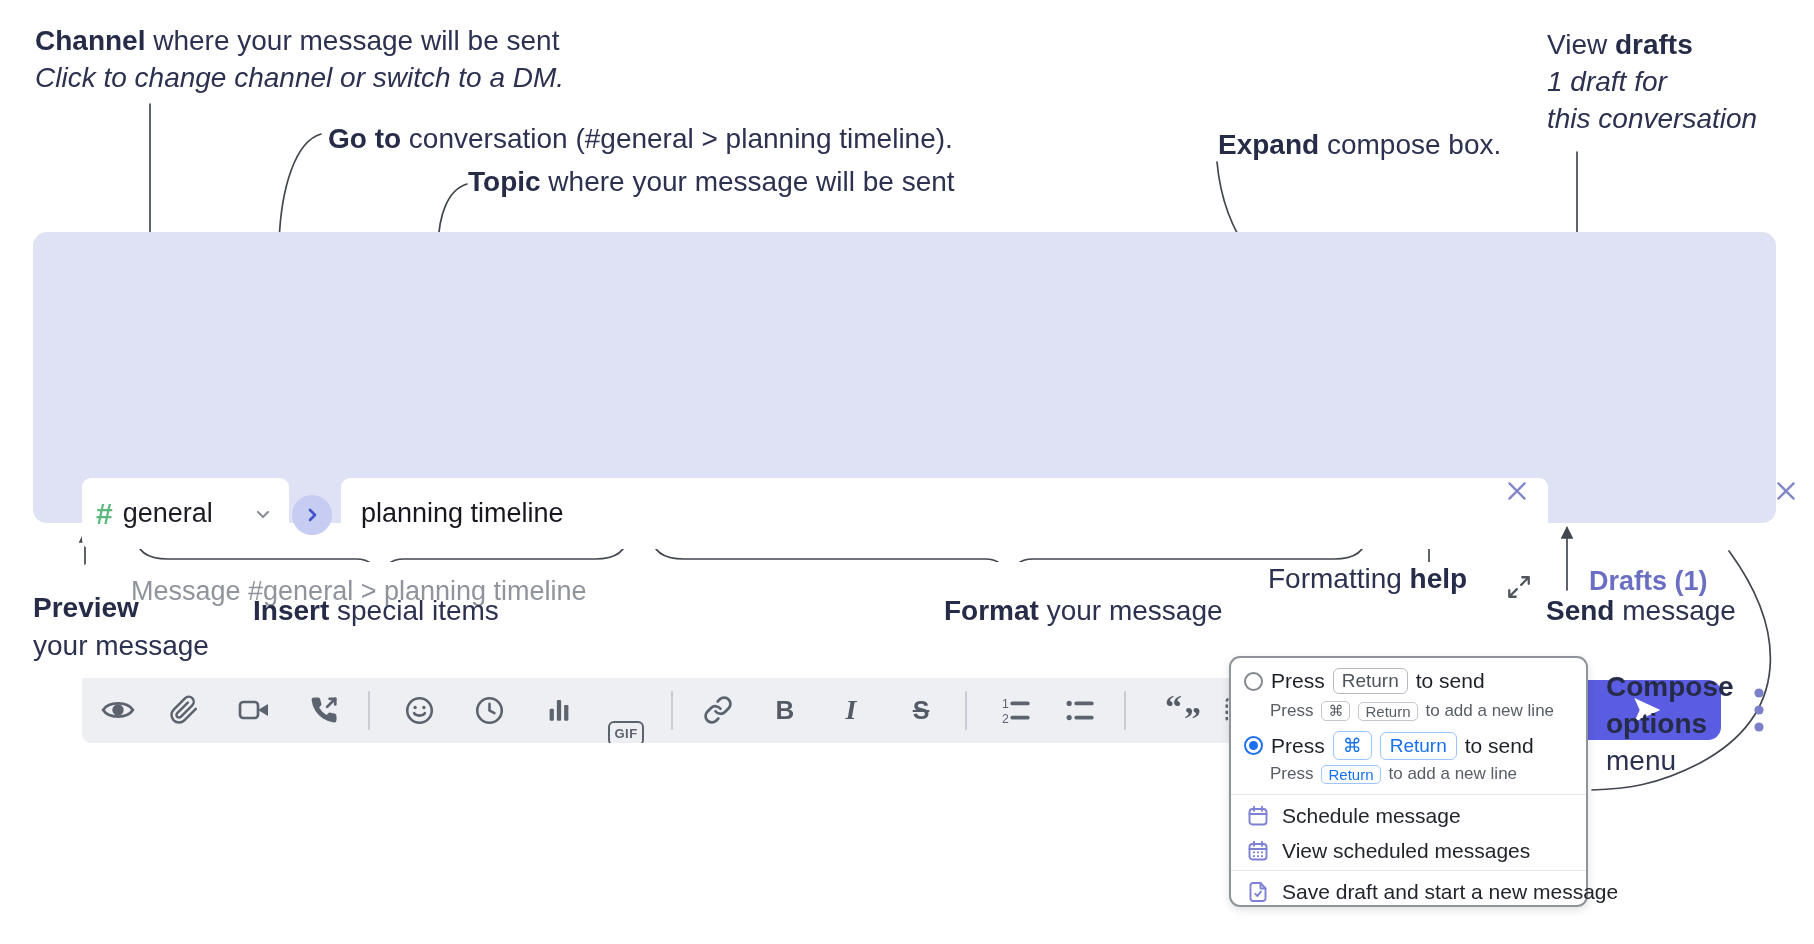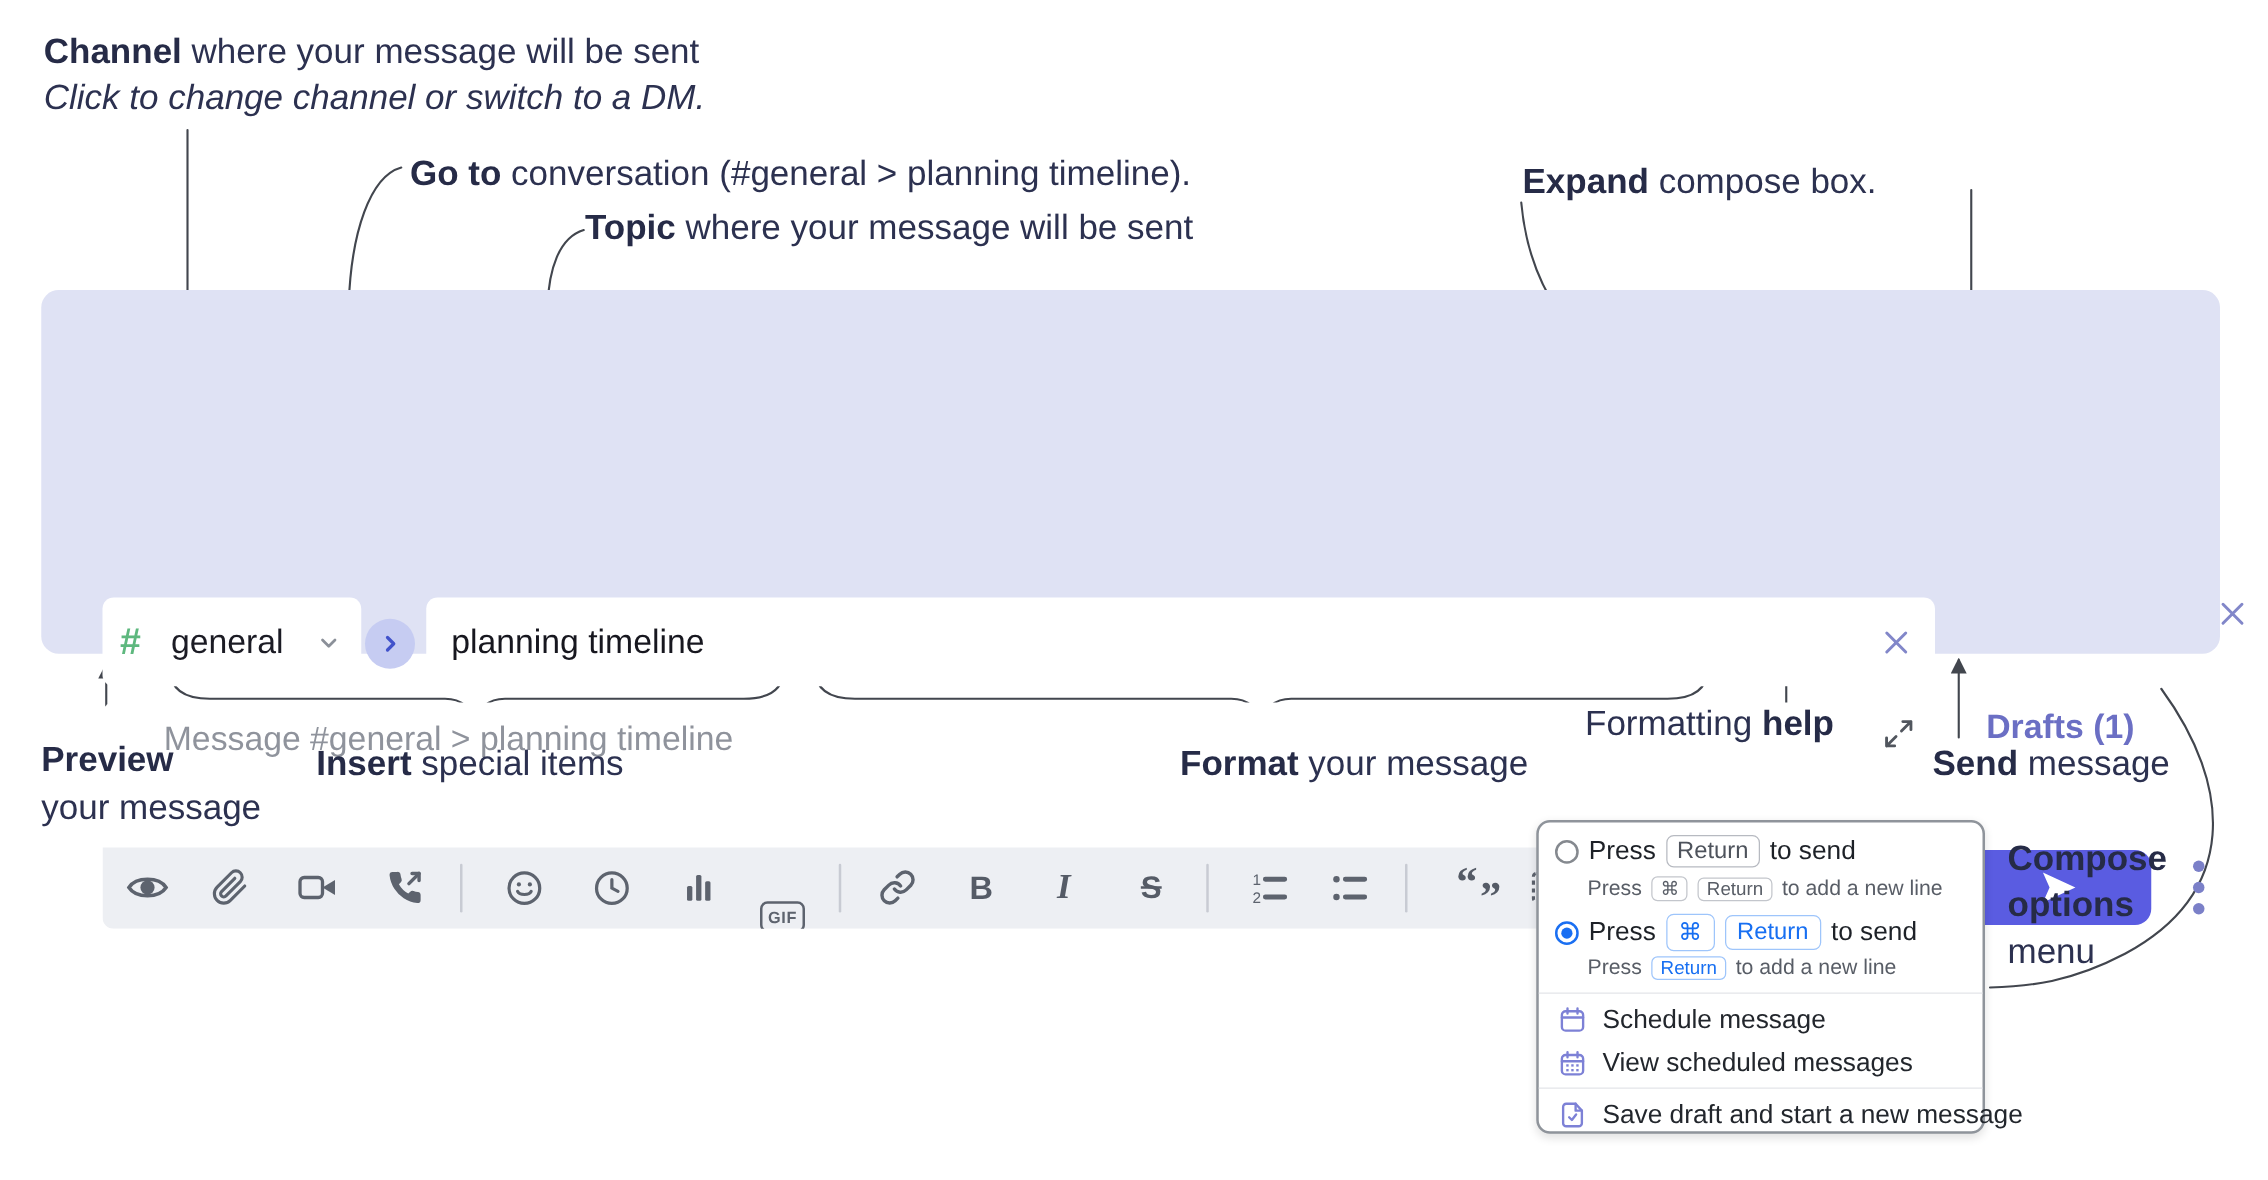--- a/index.html
+++ b/index.html
@@ -9,25 +9,25 @@
   .note{font-size:28px;line-height:37px;color:#2c3150;white-space:nowrap;}
   .note b{font-weight:800;color:#262b47;}
   .note .it{font-style:italic;}
   .overlay{position:absolute;left:0;top:0;pointer-events:none;}
 
   
   .compose-box{left:33px;top:232px;width:1743px;height:291px;background:#dfe2f4;border-radius:14px;}
   .channel-selector{left:49px;top:246px;width:207px;height:71px;background:#fff;border-radius:9px;
       display:flex;align-items:center;gap:10px;padding:0 14px;box-sizing:border-box;cursor:pointer;}
   .hash{color:#5eb87e;font-weight:800;font-size:30px;}
-  .channel-name{font-size:27px;color:#1b1b24;font-weight:500;flex:1;text-align:center;}
+  .channel-name{font-size:27px;color:#1b1b24;font-weight:500;flex:1;}
   .goto-btn{left:259px;top:263px;width:40px;height:40px;border-radius:50%;background:#c6ccf2;
       display:flex;align-items:center;justify-content:center;cursor:pointer;}
   .topic-box{left:308px;top:246px;width:1207px;height:71px;background:#fff;border-radius:9px;
-      display:flex;align-items:center;padding:0 18px;box-sizing:border-box;}
+      display:flex;padding:0 18px;box-sizing:border-box;}
   .topic-input{flex:1;border:none;outline:none;font-family:inherit;font-size:27px;color:#17171f;background:transparent;}
   .icon-x{width:26px;height:26px;cursor:pointer;}
   .close-btn{left:1740px;top:246px;width:26px;height:26px;cursor:pointer;}
 
   .message-box{left:49px;top:330px;width:1466px;height:181px;background:#fff;border-radius:9px;overflow:hidden;}
   .msg-placeholder{left:18px;top:14px;font-size:27px;color:#8f939c;margin-left:31px;}
   .expand-btn{right:16px;top:12px;width:26px;height:26px;cursor:pointer;}
 
   .toolbar{left:0;bottom:0;width:1466px;height:65px;background:#edeff3;}
   .tb{position:absolute;top:10px;width:44px;height:44px;display:flex;align-items:center;justify-content:center;cursor:pointer;color:#5d636e;}
@@ -97,20 +97,25 @@
   </div>
   <div class="abs note" style="left:328px;top:120px;">
     <b>Go to</b><span> conversation (#general &gt; planning timeline).</span>
   </div>
   <div class="abs note" style="left:468px;top:163px;">
     <b>Topic</b><span> where your message will be sent</span>
   </div>
   <div class="abs note" style="left:1218px;top:126px;">
     <b>Expand</b><span> compose box.</span>
   </div>
+  <div class="abs note" style="left:1547px;top:26px;">
+    <div><span>View </span><b>drafts</b></div>
+    <div class="it">1 draft for</div>
+    <div class="it">this conversation</div>
+  </div>
 
   <div class="abs compose-box">
 
     <div class="abs channel-selector">
       <span class="hash">#</span>
       <span class="channel-name">general</span>
       <svg width="24" height="24" viewBox="0 0 24 24">
         <polyline points="7,10 12,15 17,10" fill="none" stroke="#8b9099" stroke-width="2.2" stroke-linecap="round" stroke-linejoin="round"></polyline>
       </svg>
     </div>

